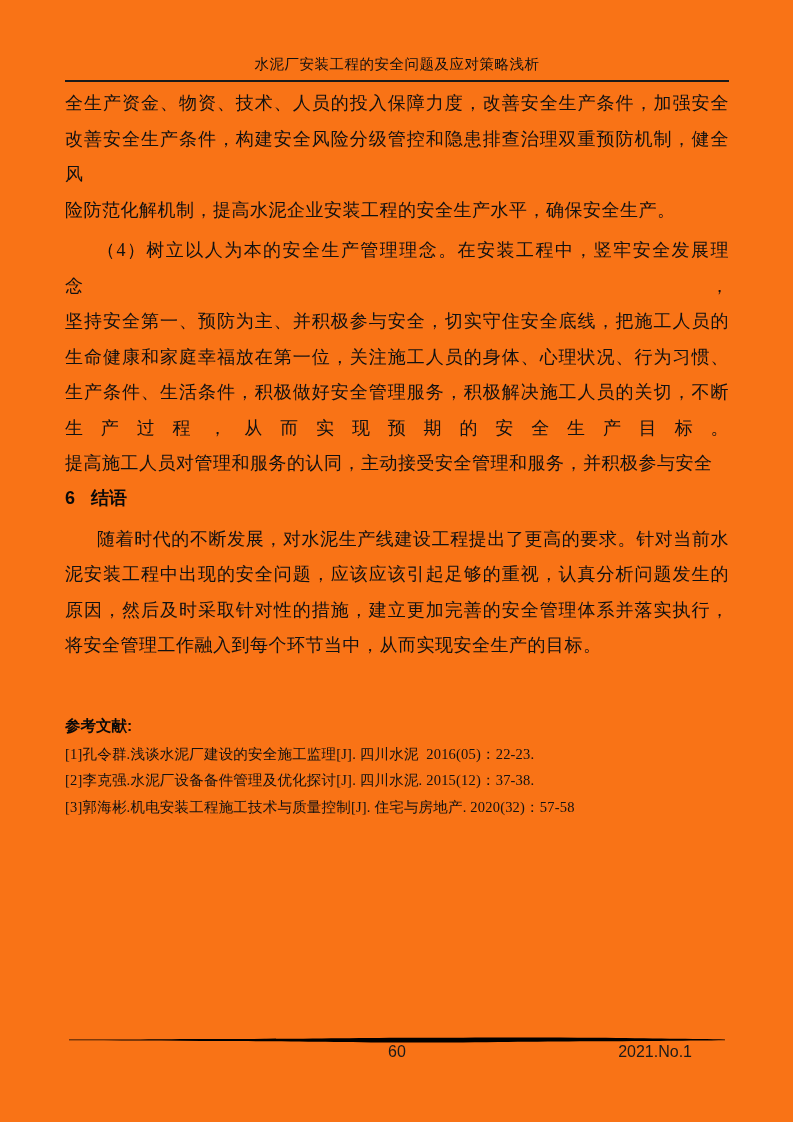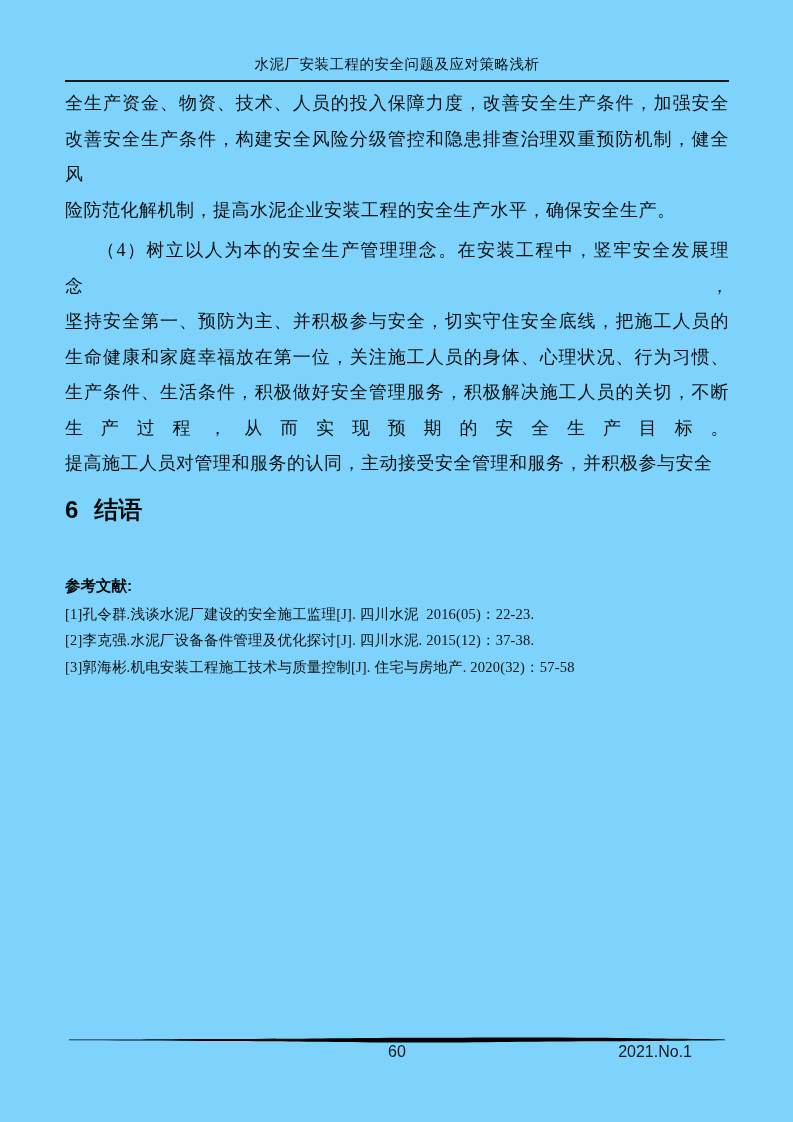--- a/index.html
+++ b/index.html
@@ -7,21 +7,21 @@
   body {
     width: 793px; height: 1122px;
     font-family: "Liberation Serif", "DejaVu Serif", serif;
     color: #000;
     position: relative;
     overflow: hidden;
   }
   .page {
     position: relative;
     width: 793px; height: 1122px;
-    background: #7dd3fc;
+    background: #f97316;
   }
   .content-col {
     position: absolute;
     left: 65px; width: 664px; top: 0;
   }
   
   .header { padding-top: 53px; }
   .running-title {
     text-align: center;
     font-size: 14.5px;
@@ -42,24 +42,24 @@
     text-align-last: justify;
     letter-spacing: 0.5px;
   }
   .para .line:last-child { text-align-last: left; }
   .para.p1 { margin-top: 4px; }
   .para.p2 { margin-top: 5px; }
   .para.p3 { margin-top: 10px; }
   .para.indent-first .line:first-child { text-indent: 32px; }
   
   .section-heading {
-    margin-top: 14px;
+    margin-top: 2px;
     font-family: "Liberation Sans", "DejaVu Sans", sans-serif;
     font-weight: bold;
-    font-size: 24px;
+    font-size: 18px;
     line-height: 28px;
     color: #0a0a0a;
   }
   .section-heading .sec-num { margin-right: 16px; }
   
   .references { margin-top: 50px; }
   .ref-heading {
     font-family: "Liberation Sans", "DejaVu Sans", sans-serif;
     font-weight: bold;
     font-size: 15.5px;
@@ -121,20 +121,26 @@
         <div class="line">生命健康和家庭幸福放在第一位，关注施工人员的身体、心理状况、行为习惯、</div>
         <div class="line">生产条件、生活条件，积极做好安全管理服务，积极解决施工人员的关切，不断</div>
         <div class="line">生产过程，从而实现预期的安全生产目标。</div>
         <div class="line">提高施工人员对管理和服务的认同，主动接受安全管理和服务，并积极参与安全</div>
       </div>
 
     <div class="section-heading">
       <span class="sec-num">6</span><span class="sec-title">结语</span>
     </div>
 
+    <div class="para p3 indent-first">
+        <div class="line">随着时代的不断发展，对水泥生产线建设工程提出了更高的要求。针对当前水</div>
+        <div class="line">泥安装工程中出现的安全问题，应该应该引起足够的重视，认真分析问题发生的</div>
+        <div class="line">原因，然后及时采取针对性的措施，建立更加完善的安全管理体系并落实执行，</div>
+        <div class="line">将安全管理工作融入到每个环节当中，从而实现安全生产的目标。</div>
+      </div>
 
     <div class="references">
       <div class="ref-heading">参考文献:</div>
       <div class="ref-list">
           <div class="ref-item">[1]孔令群.浅谈水泥厂建设的安全施工监理[J]. 四川水泥  2016(05)：22-23.</div>
           <div class="ref-item">[2]李克强.水泥厂设备备件管理及优化探讨[J]. 四川水泥. 2015(12)：37-38.</div>
           <div class="ref-item">[3]郭海彬.机电安装工程施工技术与质量控制[J]. 住宅与房地产. 2020(32)：57-58</div>
         </div>
     </div>
 

